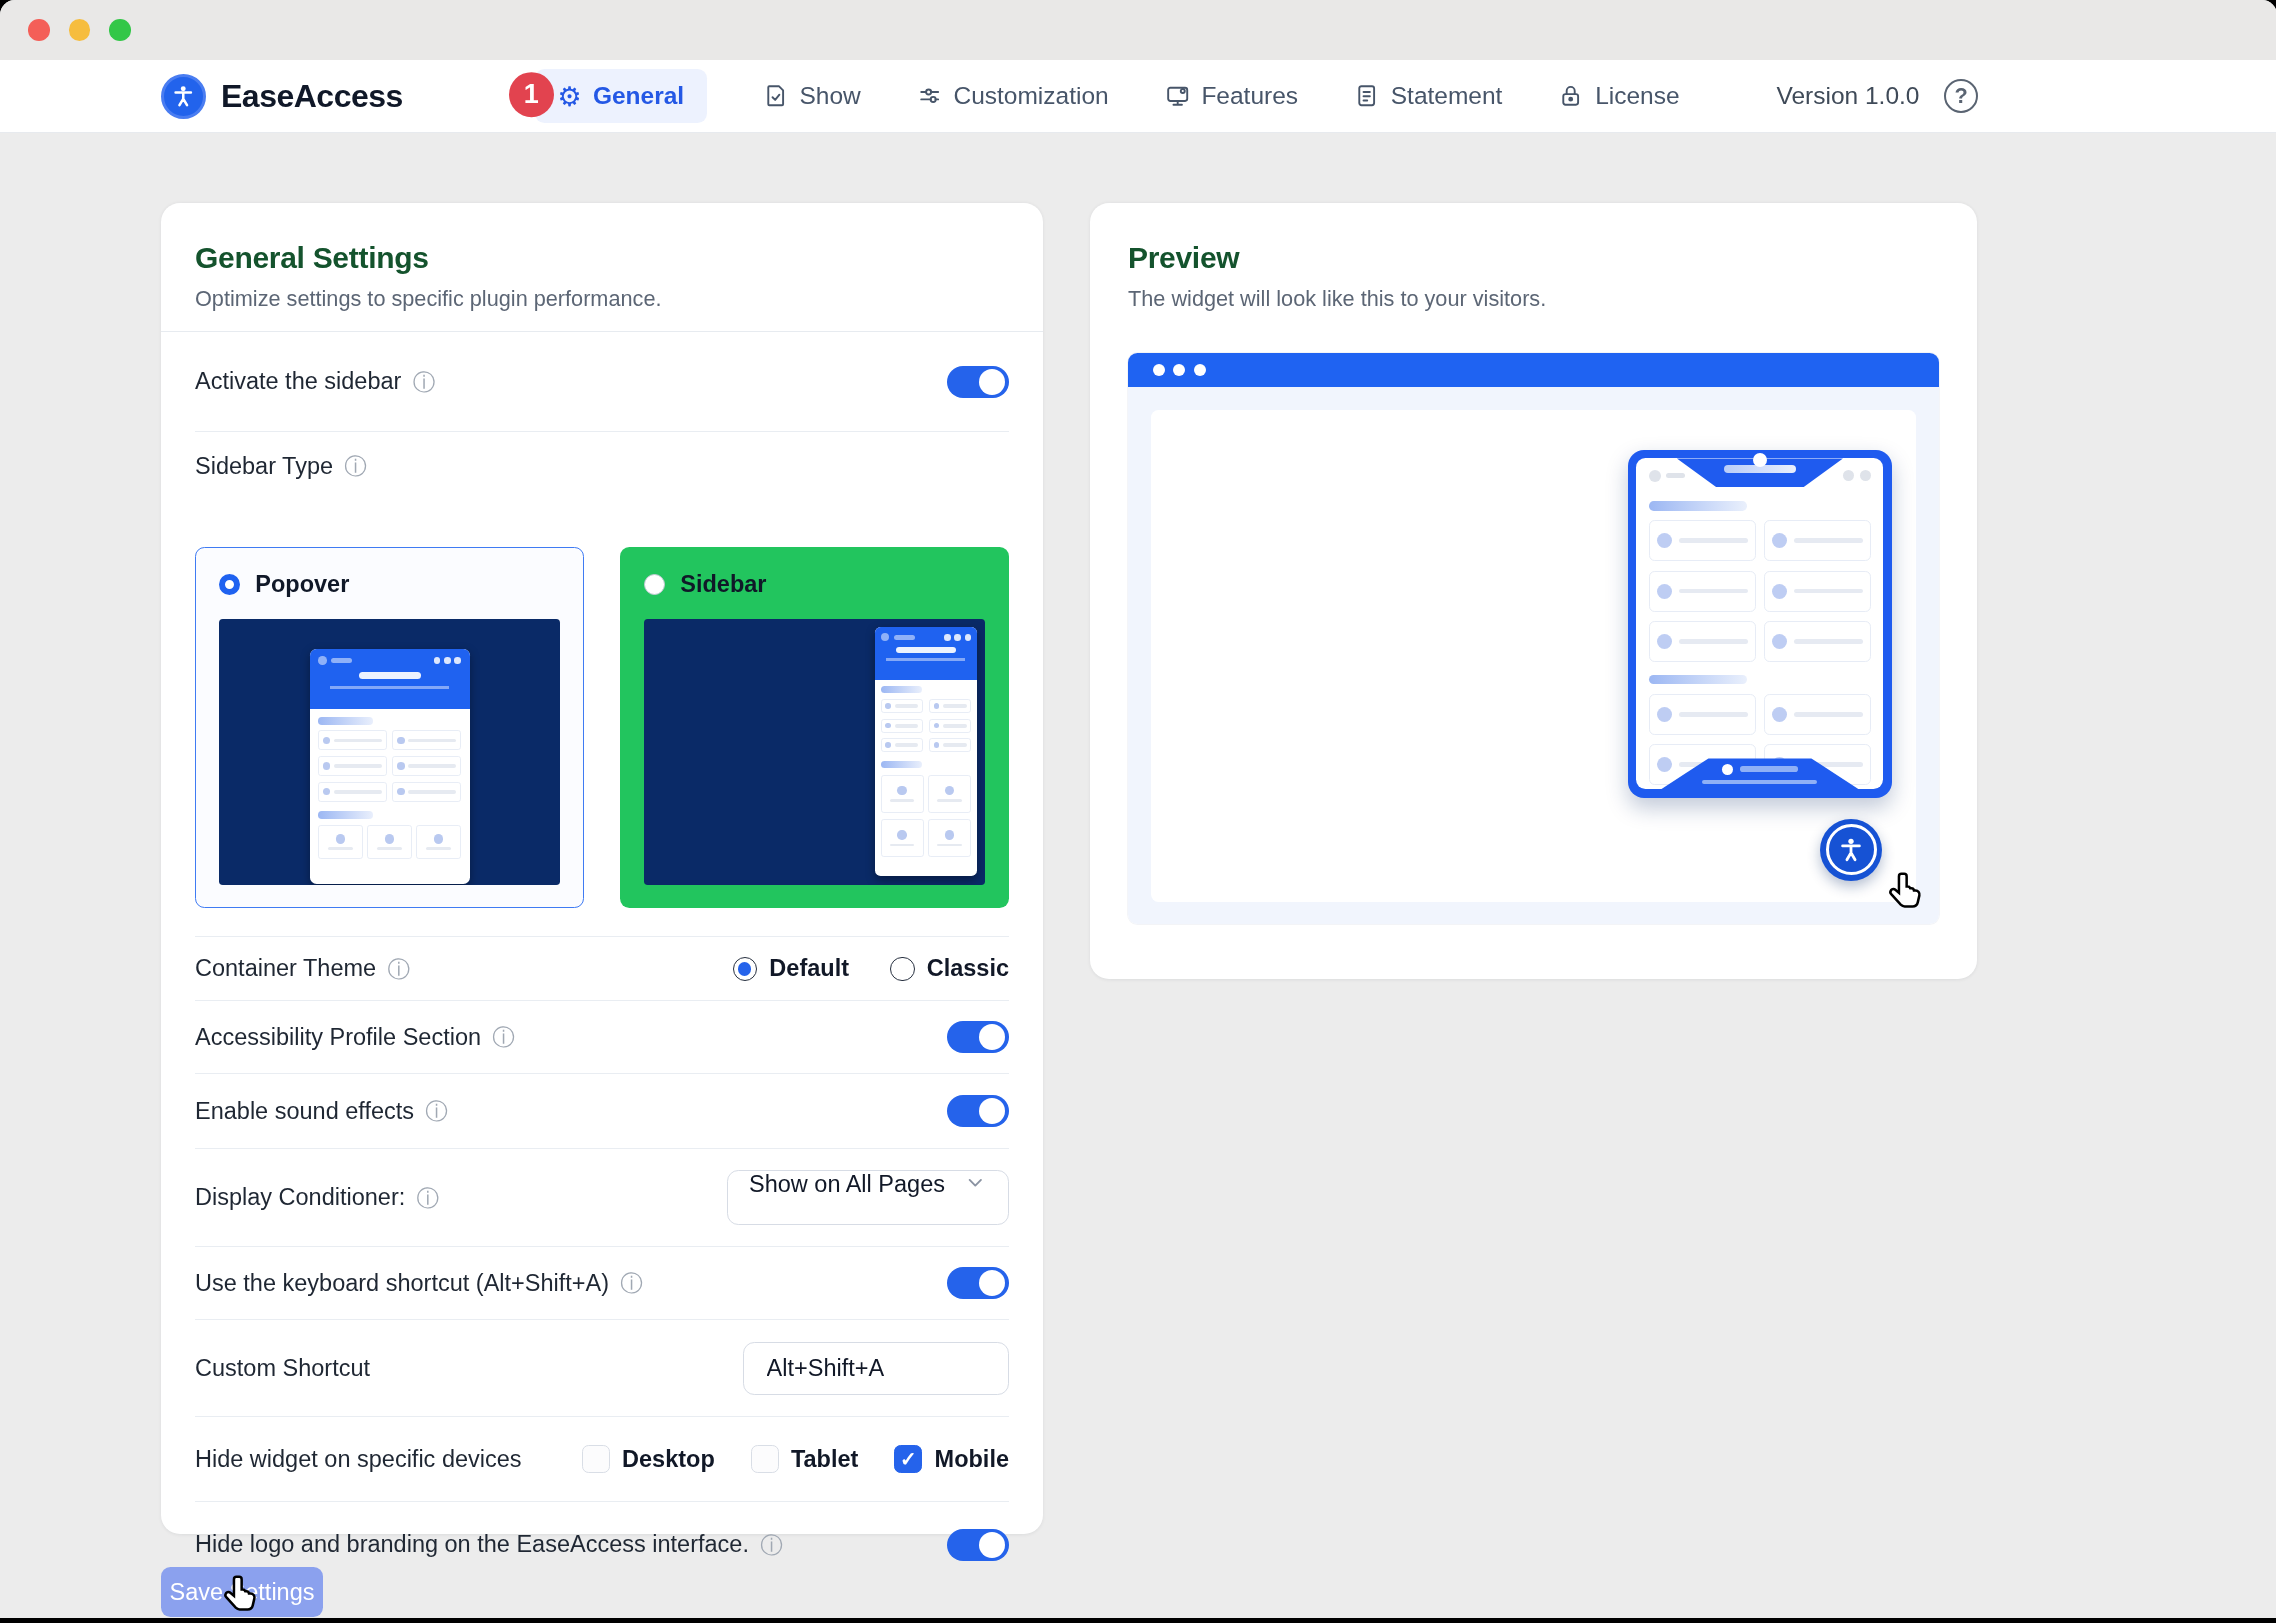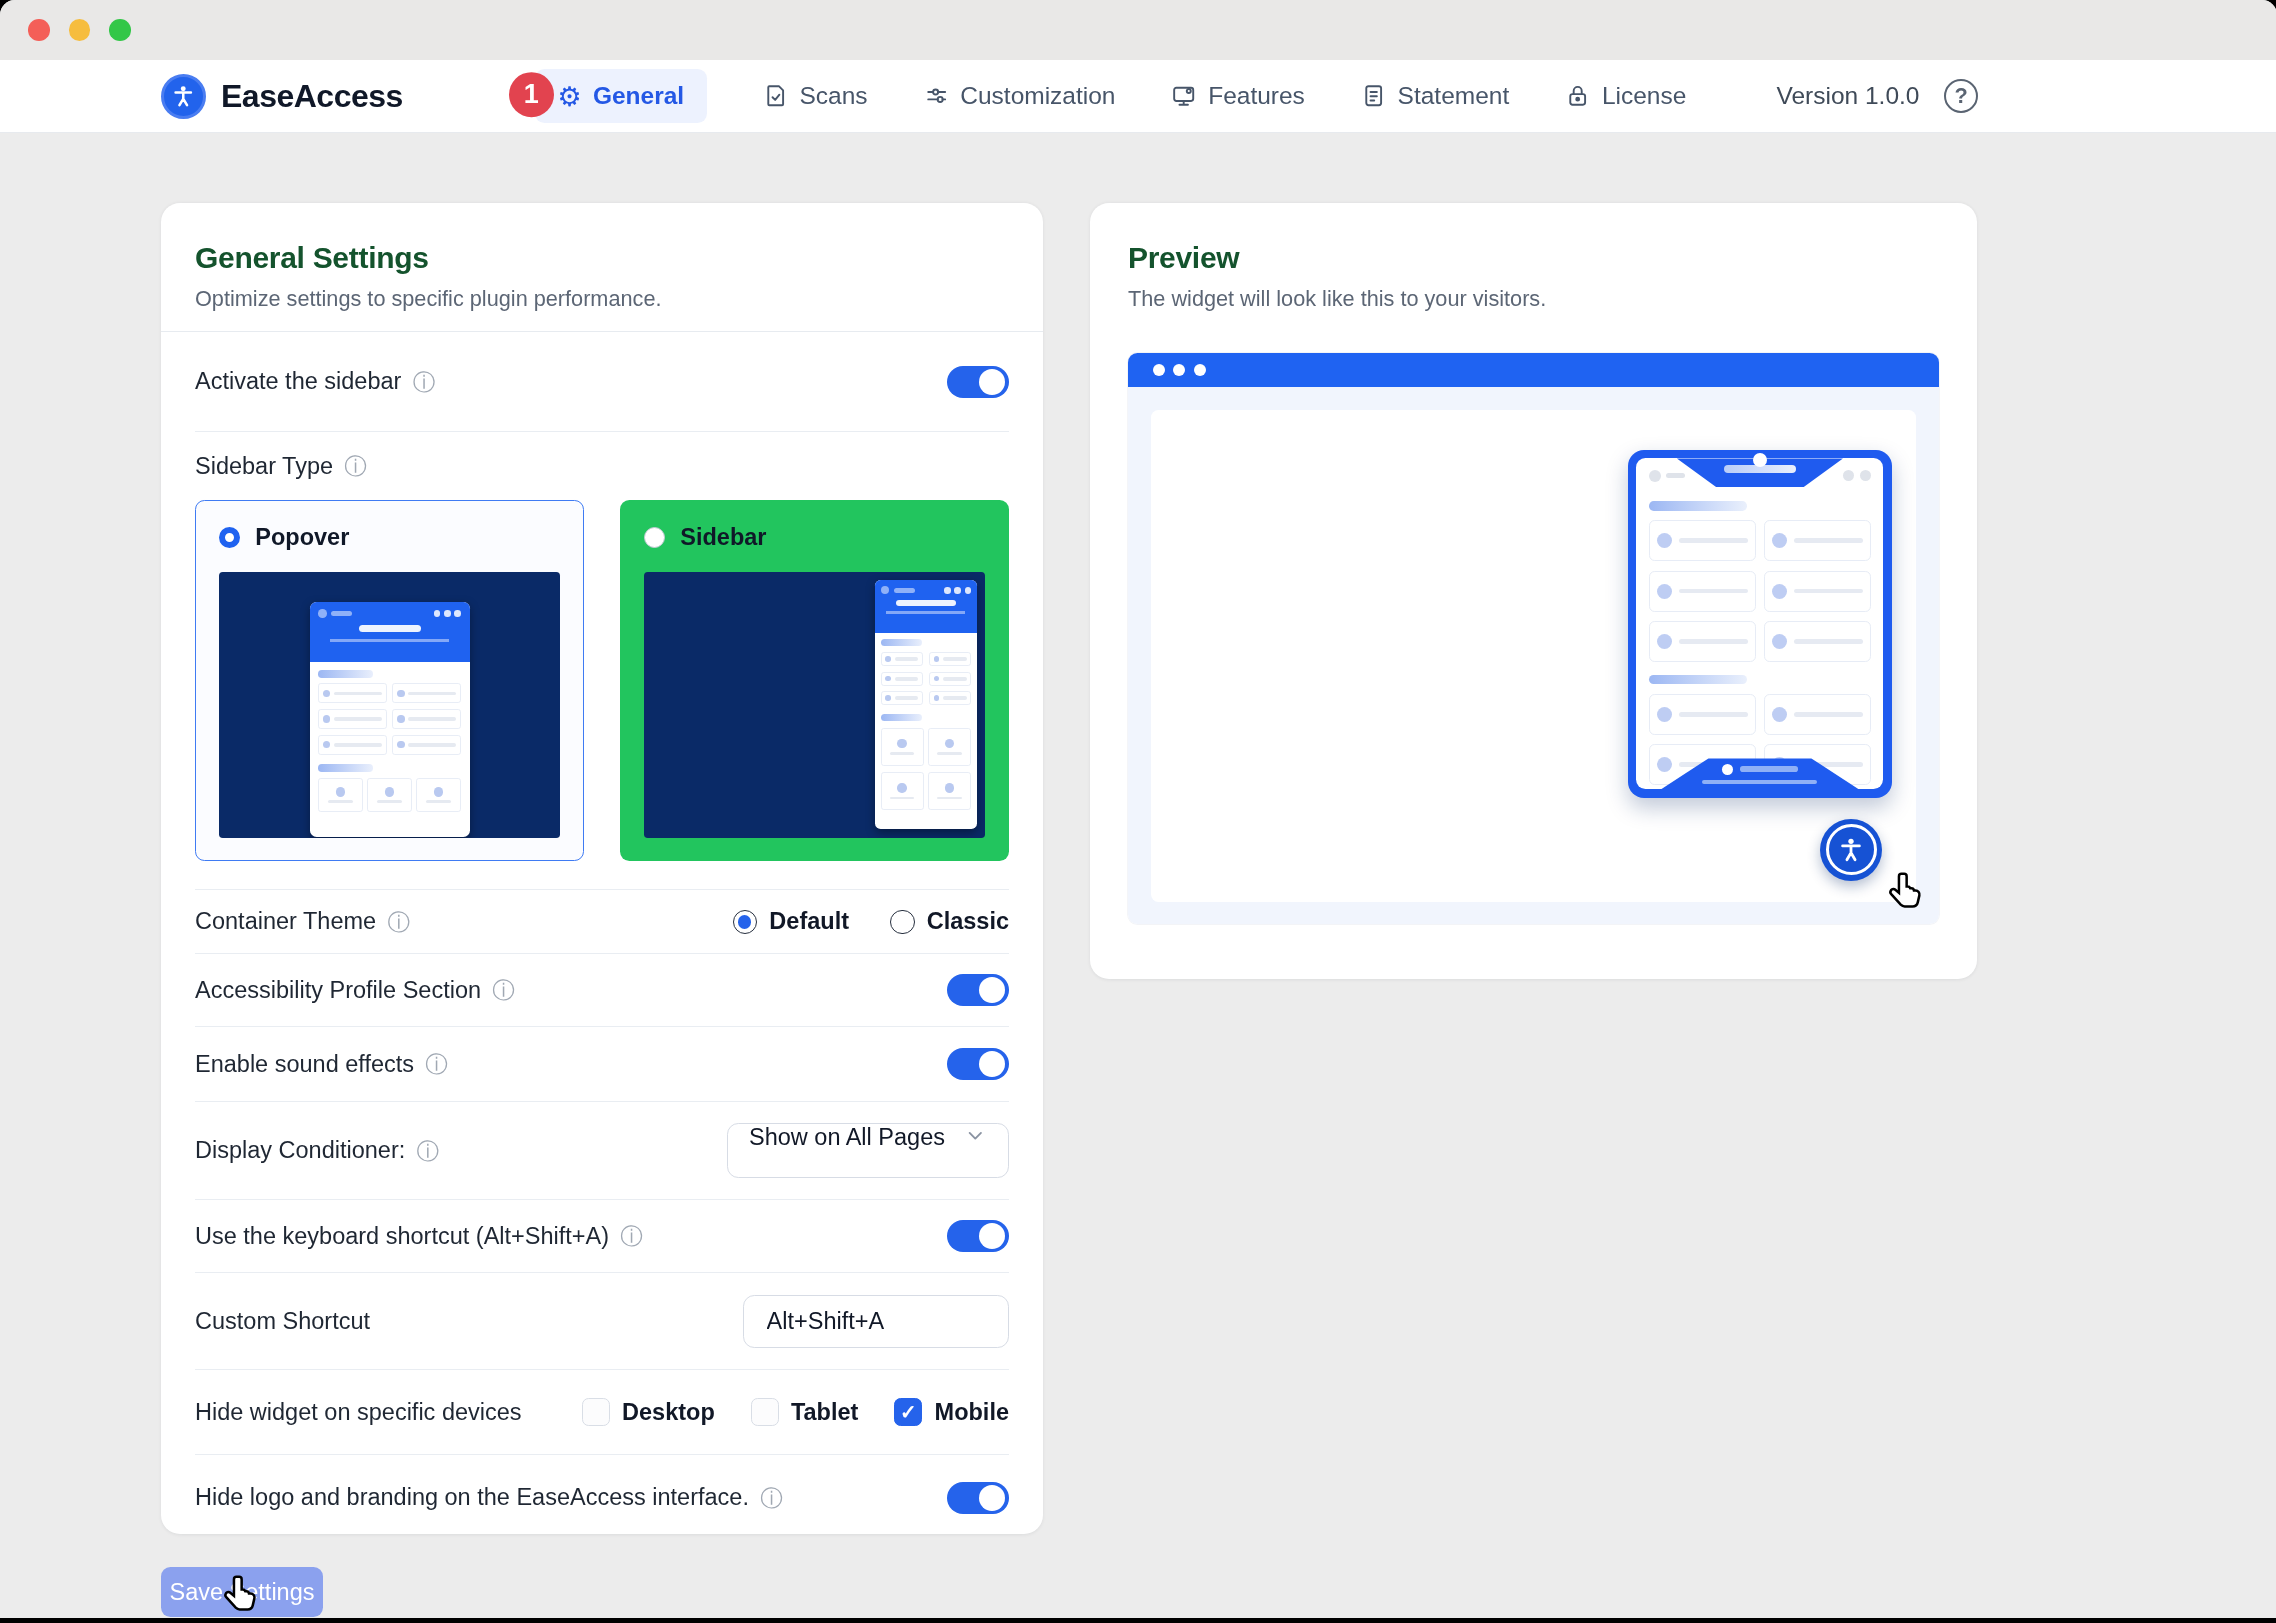--- a/index.html
+++ b/index.html
@@ -54,21 +54,21 @@
   .h-sound{ height:75px; } .h-cond{ height:98px; } .h-key{ height:73px; }
   .h-short{ height:97px; } .h-dev{ height:85px; } .h-logo{ height:85px; }
 
   
   .toggle { width:62px; height:32px; border-radius:16px; background:#2563eb; position:relative; cursor:pointer; flex:none; }
   .toggle .knob { position:absolute; right:3.8px; top:2.8px; width:26px; height:26px; border-radius:50%; background:#fff; }
 
   
   .type-label-row { height:68px; display:flex; align-items:center; }
   .type-grid { display:grid; grid-template-columns:1fr 1fr; gap:36px; padding-bottom:28px; border-bottom:0.9px solid #e9edf2; }
-  .type-card { border-radius:9.4px; padding:22.6px; }
+  .type-card { border-radius:9.4px; padding:22.6px;margin-top:47px; }
   .type-card.selected { border:1.9px solid #3f7bf3; background:#fbfcff; }
   .type-card.plain { border:1.9px solid transparent; background:#22c55e; }
   .type-head { display:flex; align-items:center; gap:15px; margin-bottom:21px; }
   .radio-big { width:21.7px; height:21.7px; border-radius:50%; background:#fff; flex:none; }
   .radio-big.on { border:6.6px solid #1f62f0; }
   .radio-big.off { border:1.9px solid #c3c9d4; }
   .type-name { font-size:23.5px; font-weight:bold; color:#101828; }
   .navybox { height:266px; background:#0a2a67; border-radius:3.8px; position:relative; overflow:hidden; }
 
   
@@ -199,21 +199,21 @@
       <div class="nav-item active">
         <span class="badge">1</span>
         <span class="gear-glyph">⚙</span>
         <span>General</span>
       </div>
       <div class="nav-item">
         <svg viewBox="0 0 24 24" fill="none" stroke="#475569" stroke-width="1.8" stroke-linecap="round" stroke-linejoin="round">
             <path d="M6 3h9l4 4v13a1 1 0 0 1-1 1H6a1 1 0 0 1-1-1V4a1 1 0 0 1 1-1z"></path>
             <path d="M9 13.5l2.5 2.5 4-5"></path>
           </svg>
-        <span>Scans</span>
+        <span>Show</span>
       </div>
       <div class="nav-item">
         <svg viewBox="0 0 24 24" fill="none" stroke="#475569" stroke-width="1.8" stroke-linecap="round">
             <path d="M4 8.5h4.5M13 8.5h7M4 15.5h9M17.5 15.5H20"></path>
             <circle cx="11" cy="8.5" r="2.4"></circle>
             <circle cx="15.3" cy="15.5" r="2.4"></circle>
           </svg>
         <span>Customization</span>
       </div>
       <div class="nav-item">

